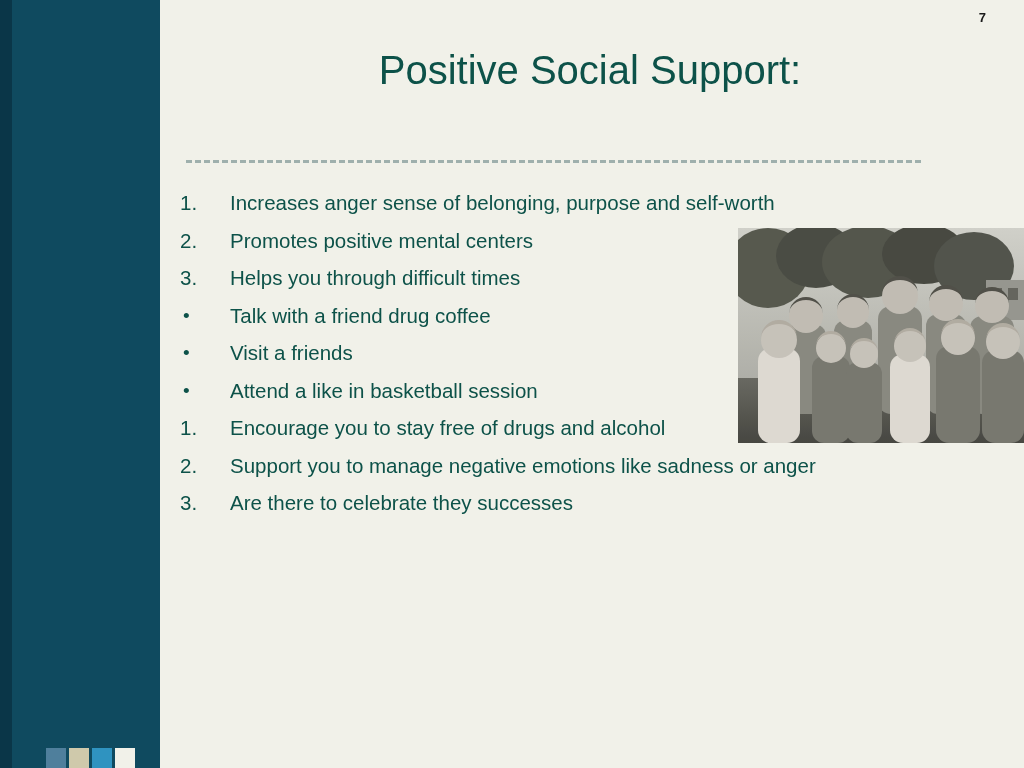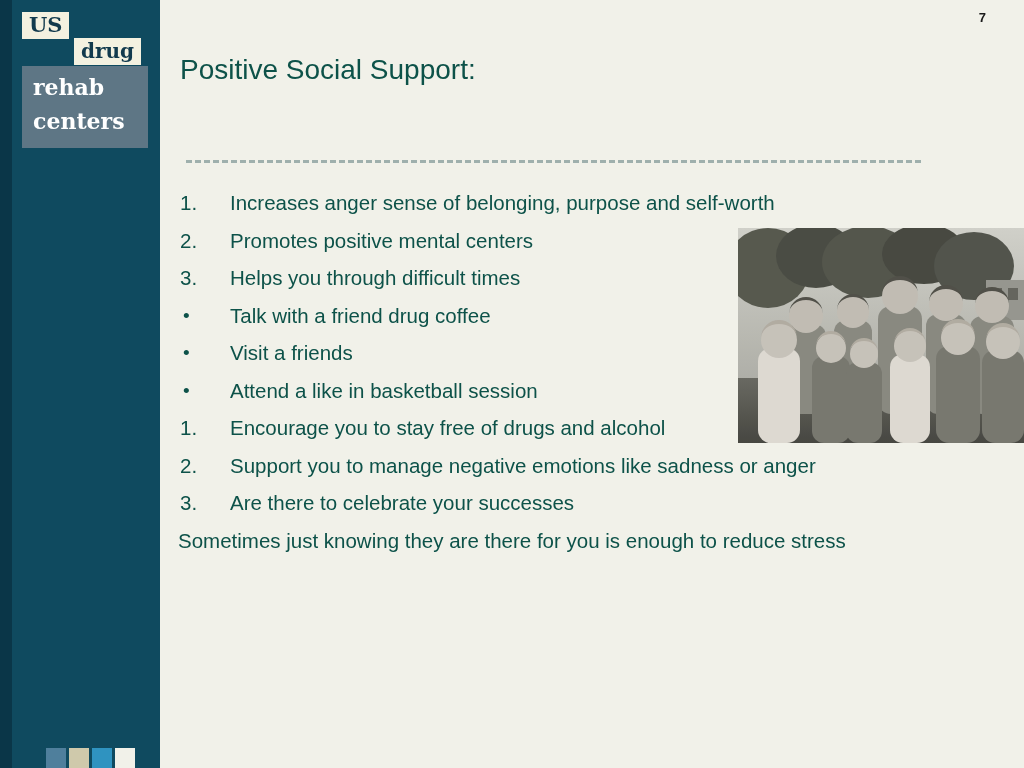--- a/index.html
+++ b/index.html
@@ -119,23 +119,23 @@
     font-weight: bold;
     color: #1a1a1a;
   }
 
   
   .title {
     position: absolute;
     left: 180px;
     top: 44px;
     width: 820px;
-    text-align: left;
+    text-align: center;
     color: #0d5249;
-    font-size: 28px;
+    font-size: 40px;
     line-height: 52px;
     font-weight: normal;
   }
 
   
   .divider {
     position: absolute;
     left: 186px;
     top: 160px;
     width: 735px;
@@ -197,27 +197,20 @@
   .photo svg { display: block; }
 </style>
 </head>
 <body>
 
 <div class="slide">
 
   <div class="sidebar">
     <div class="sidebar-accent"></div>
 
-    <div class="logo">
-      <div class="logo-box"></div>
-      <div class="logo-us">US</div>
-      <div class="logo-drug">drug</div>
-      <div class="logo-rehab">rehab</div>
-      <div class="logo-centers">centers</div>
-    </div>
 
     <div class="squares">
       <div class="sq" style="background:#4f7f9c"></div>
       <div class="sq" style="background:#cfc9ab"></div>
       <div class="sq" style="background:#2f93c0"></div>
       <div class="sq" style="background:#f1f1e9"></div>
     </div>
   </div>
 
   <div class="page-number">7</div>
@@ -264,25 +257,24 @@
       <div class="row-text">Encourage you to stay free of drugs and alcohol</div>
     </div>
 
     <div class="row">
       <div class="marker">2.</div>
       <div class="row-text">Support you to manage negative emotions like sadness or anger</div>
     </div>
 
     <div class="row">
       <div class="marker">3.</div>
-      <div class="row-text">Are there to celebrate your successes</div>
+      <div class="row-text">Are there to celebrate they successes</div>
     </div>
 
     <div class="hang">
-      <span>Sometimes just knowing they are there for you is enough to reduce stress</span>
     </div>
 
   </div>
 
   <div class="photo">
     <svg width="286" height="215" viewBox="0 0 286 215">
       <defs>
         <linearGradient id="sky" x1="0" y1="0" x2="0" y2="1">
           <stop offset="0%" stop-color="#d9d9d2"></stop>
           <stop offset="100%" stop-color="#a8a8a0"></stop>

